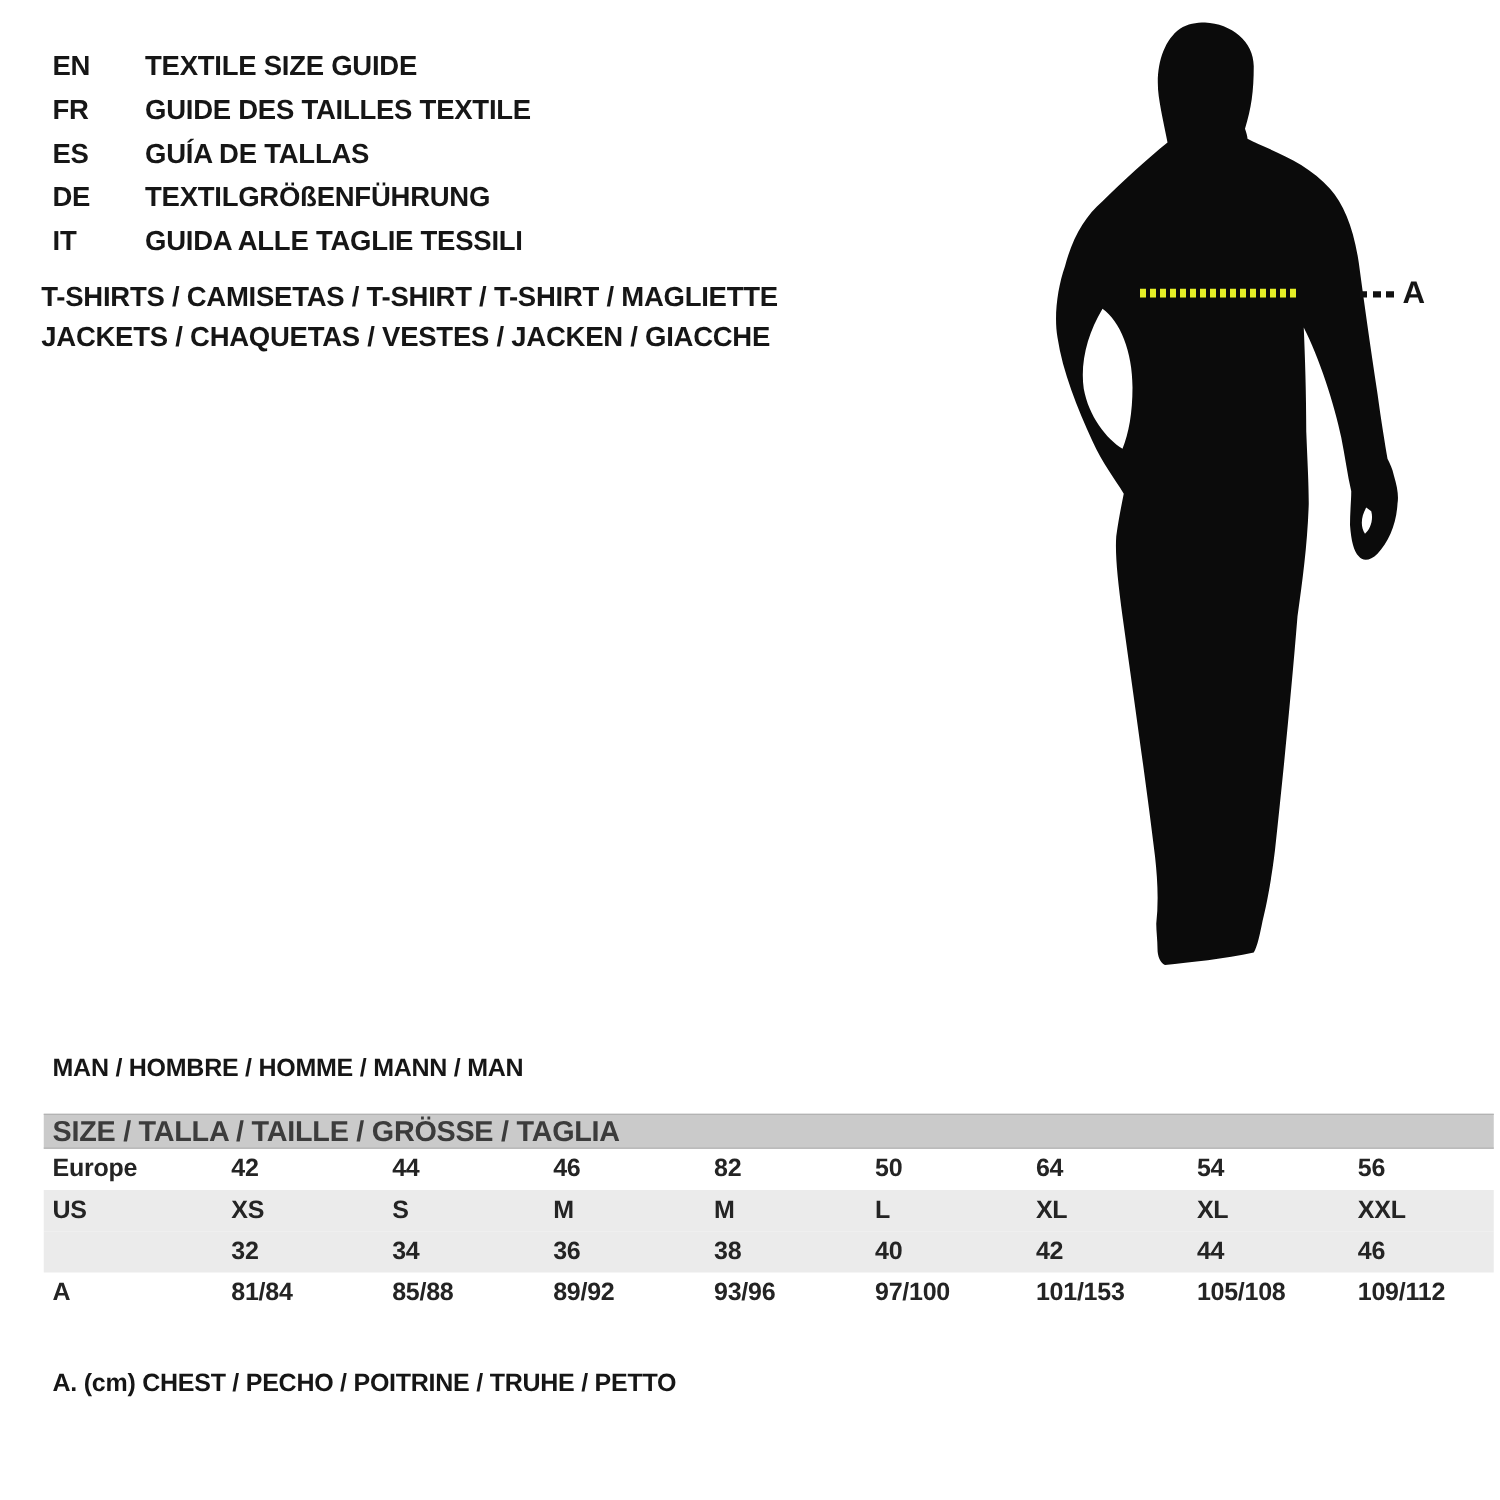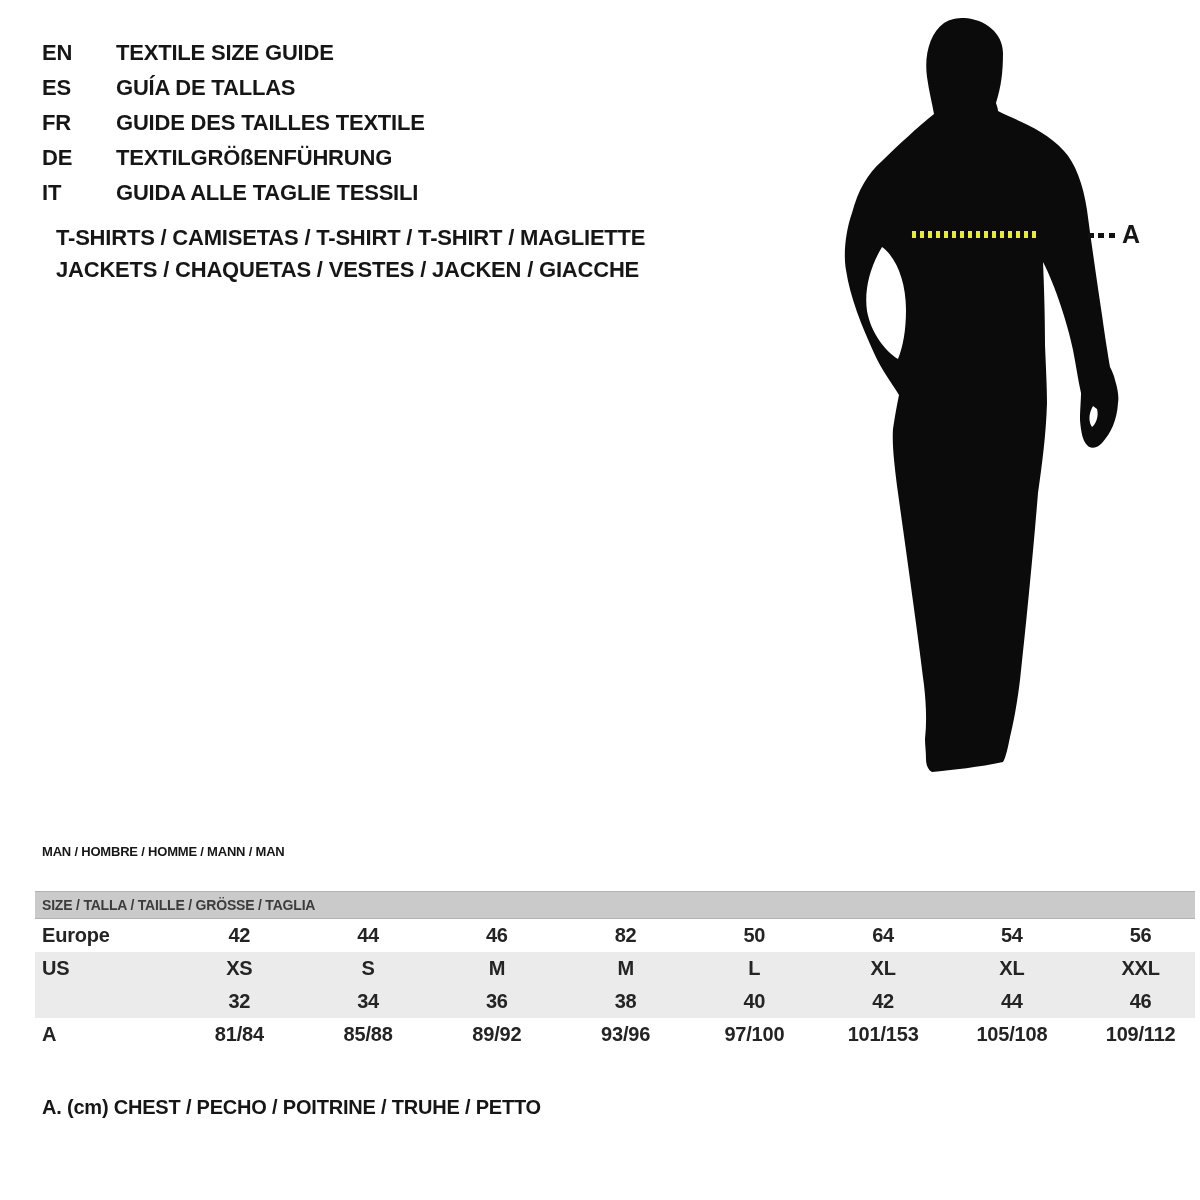--- a/index.html
+++ b/index.html
@@ -9,68 +9,68 @@
     overflow:hidden;
   }
 
   
   .lang-list { position:absolute; left:42px; top:31px; }
   .lang-row { display:flex; height:35px; align-items:flex-end;
               font-size:22px; font-weight:bold; letter-spacing:-0.2px; }
   .lang-code { width:74px; flex:0 0 74px; }
 
   
-  .categories { position:absolute; left:56px; top:222px;
+  .categories { position:absolute; left:33px; top:222px;
                 font-size:22px; font-weight:bold; line-height:32px; letter-spacing:-0.2px; }
 
   
   .figure-svg { position:absolute; left:840px; top:15px; width:300px; height:780px; }
   .figure-svg path { fill:var(--silhouette,#0b0b0b); }
 
   .chest-dots { position:absolute; left:912px; top:231px; width:125px; height:7px;
     background:repeating-linear-gradient(90deg, var(--yellow,#e5ee27) 0 4.5px, transparent 4.5px 8px); }
   .chest-dashes { position:absolute; left:1088px; top:233px; width:30px; height:5px;
     background:repeating-linear-gradient(90deg, #111 0 6px, transparent 6px 10.5px); }
   .a-label { position:absolute; left:1122px; top:220px; font-size:25px; font-weight:bold; line-height:28px; }
 
   
-  .man-heading { position:absolute; left:42px; top:844px; font-size:13px; font-weight:bold; letter-spacing:-0.2px; }
+  .man-heading { position:absolute; left:42px; top:844px; font-size:20px; font-weight:bold; letter-spacing:-0.2px; }
 
   
   .size-table { position:absolute; left:35px; top:891px; width:1160px; }
   .table-header { height:28px; box-sizing:border-box; background:var(--bar,#cacaca);
     border-top:1px solid #b3b3b3; border-bottom:1px solid #b3b3b3;
-    color:#3c3c3c; font-size:14px; font-weight:bold; line-height:26px; padding-left:7px;
+    color:#3c3c3c; font-size:23px; font-weight:bold; line-height:26px; padding-left:7px;
     letter-spacing:-0.2px; }
   .t-row { display:flex; height:33px; align-items:center;
            font-size:20px; font-weight:bold; color:#242424; letter-spacing:-0.2px;gap:20px; }
   .t-row.shaded { background:var(--shade,#ebebeb); }
   .t-label { width:130px; flex:0 0 130px; padding-left:7px; box-sizing:border-box; }
-  .t-cell { flex:1 1 0; text-align:center; }
+  .t-cell { flex:1 1 0; text-align:left; }
 
   
   .footnote { position:absolute; left:42px; top:1096px; font-size:20px; font-weight:bold; letter-spacing:-0.2px; }
 </style>
 </head>
 <body>
 
 <div class="lang-list" id="langList">
   <div class="lang-row">
     <span class="lang-code">EN</span>
     <span class="lang-title">TEXTILE SIZE GUIDE</span>
   </div>
 
   <div class="lang-row">
-    <span class="lang-code">ES</span>
-    <span class="lang-title">GUÍA DE TALLAS</span>
+    <span class="lang-code">FR</span>
+    <span class="lang-title">GUIDE DES TAILLES TEXTILE</span>
   </div>
 
   <div class="lang-row">
-    <span class="lang-code">FR</span>
-    <span class="lang-title">GUIDE DES TAILLES TEXTILE</span>
+    <span class="lang-code">ES</span>
+    <span class="lang-title">GUÍA DE TALLAS</span>
   </div>
 
   <div class="lang-row">
     <span class="lang-code">DE</span>
     <span class="lang-title">TEXTILGRÖßENFÜHRUNG</span>
   </div>
 
   <div class="lang-row">
     <span class="lang-code">IT</span>
     <span class="lang-title">GUIDA ALLE TAGLIE TESSILI</span>

